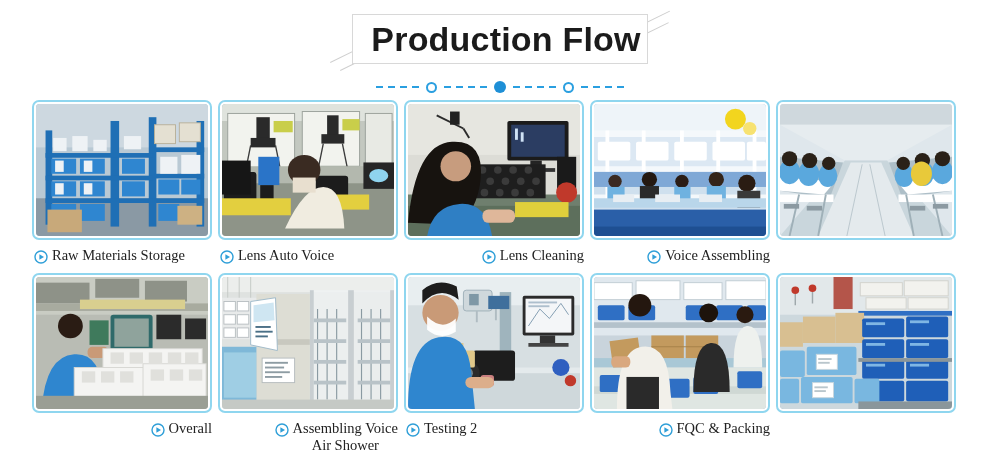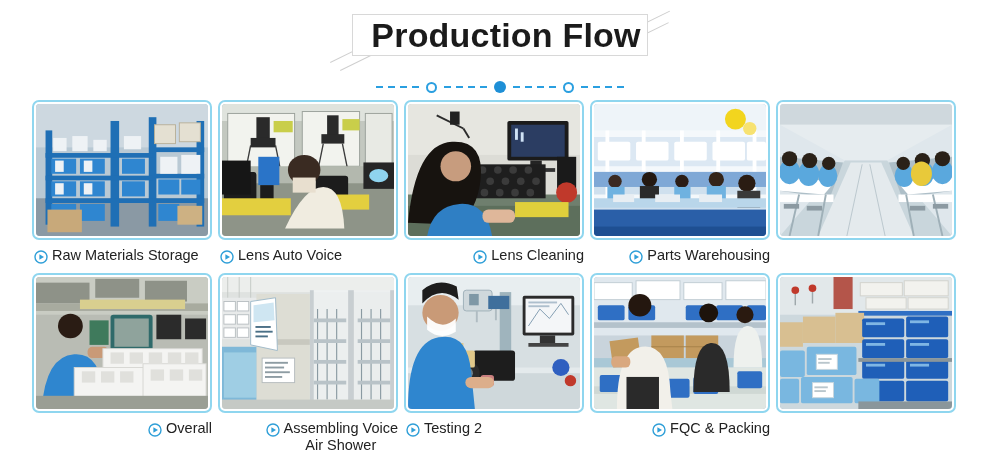--- a/index.html
+++ b/index.html
@@ -7,21 +7,21 @@
     width: 1000px; height: 469px;
     background: #ffffff;
     font-family: "Liberation Sans", sans-serif;
     overflow: hidden;
   }
   #page { position: relative; width: 1000px; height: 469px; background:#fff; }
 
   
   .header { position:relative; width:1000px; height:100px; }
   .title-frame {
-    position:absolute; left:352px; top:14px; width:296px; height:42px;
+    position:absolute; left:352px; top:14px; width:296px; height:50px;
     border:1px solid #d8d8d8; background:#ffffff; z-index:3;
     display:flex; align-items:center; justify-content:center;padding-left:12px;
   }
   .title-text {
     font-size:34px; font-weight:bold; color:#1b1b1b;
     letter-spacing:0.2px; line-height:1; white-space:nowrap;
   }
   .deco { position:absolute; z-index:1; }
   .deco-line {
     position:absolute; height:1px; background:#cfcfcf;
@@ -45,21 +45,21 @@
   }
   .dot-fill {
     width:12px; height:12px; border-radius:50%;
     background:#1e8fd6; margin:0 7px;
   }
 
   
   .grid { position:absolute; left:0; top:100px; width:1000px; }
   .row { display:flex; width:1000px; padding:0 32px; gap:6px; }
   .row-1 { margin-bottom:5px; }
-  .cell { width:180px; }
+  .cell { width:180px;font-family:Liberation Serif, serif; }
 
   .photo {
     width:180px; height:140px;
     border:2px solid #8fd6ef; border-radius:7px;
     padding:2px; background:#ffffff; overflow:hidden;
   }
   .photo-inner {
     width:100%; height:100%; border-radius:4px; overflow:hidden;
     position:relative; background:#9fb6c6;
   }
@@ -365,21 +365,21 @@
             </svg>
           </div>
         </div>
         <div class="caption">
           <span class="cap-icon">
             <svg width="14" height="14" viewBox="0 0 14 14">
                 <circle cx="7" cy="7" r="6" fill="none" stroke="#2f9fd8" stroke-width="1.4"></circle>
                 <polygon points="5.4,4.2 10,7 5.4,9.8" fill="#2f9fd8"></polygon>
               </svg>
           </span>
-          <span class="cap-text">Parts Warehousing</span>
+          <span class="cap-text">Voice Assembling</span>
         </div>
       </div>
 
       <div class="cell">
         <div class="photo">
           <div class="photo-inner">
             <svg viewBox="0 0 180 140" preserveAspectRatio="none">
               <rect width="180" height="140" fill="#dfe7ec"></rect>
               <polygon points="0,0 180,0 180,22 0,22" fill="#cfd8dd"></polygon>
               <polygon points="0,22 180,22 112,60 68,60" fill="#e6ecef"></polygon>

